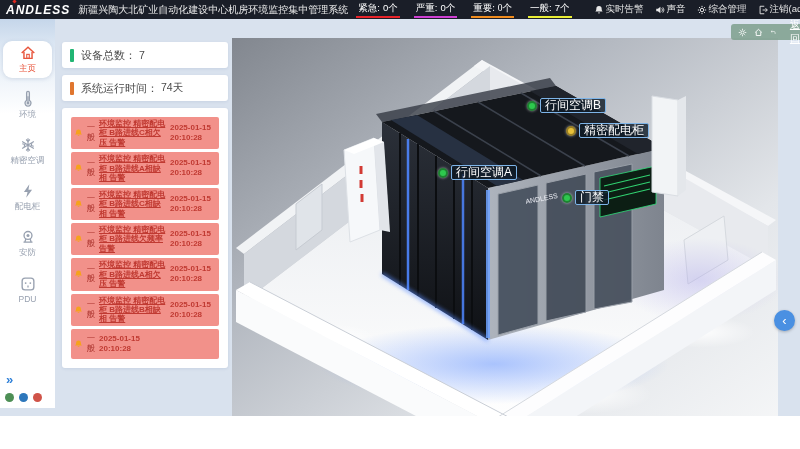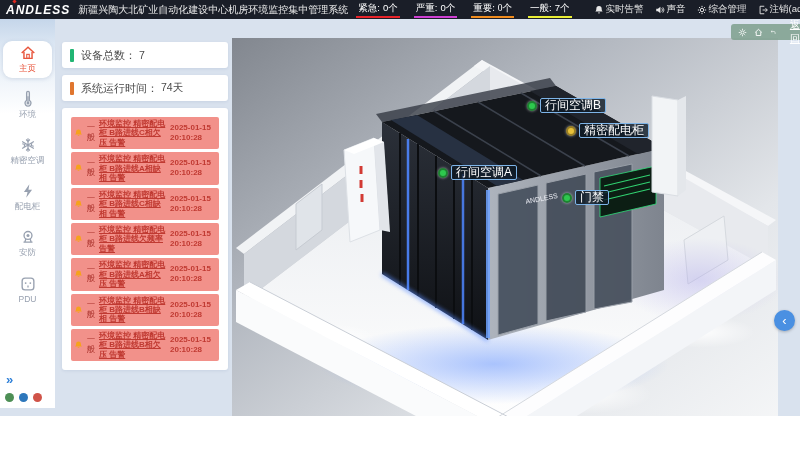--- a/index.html
+++ b/index.html
@@ -243,21 +243,20 @@
           </svg>
         <span class="alarm-level">一般</span>
         <span class="alarm-msg">环境监控 精密配电柜 B路进线B相缺相 告警</span>
         <span class="alarm-time"><span>2025-01-15</span><br><span>20:10:28</span></span>
       </div>
       <div class="alarm-card">
         <svg width="9" height="10" viewBox="0 0 12 12">
             <path d="M6 1.2a3.2 3.2 0 0 1 3.2 3.2c0 2.4.9 3.1 1.3 3.5H1.5c.4-.4 1.3-1.1 1.3-3.5A3.2 3.2 0 0 1 6 1.2zM4.8 8.9a1.2 1.2 0 0 0 2.4 0" fill="#f6a21c"></path>
           </svg>
         <span class="alarm-level">一般</span>
-        <span class="alarm-msg">环境监控 精密配电柜 B路进线B相欠压 告警</span>
         <span class="alarm-time"><span>2025-01-15</span><br><span>20:10:28</span></span>
       </div>
     </div>
   </aside>
 
   <main class="viewport3d">
     <svg class="scene" viewBox="0 0 546 402" preserveAspectRatio="none">
       <defs>
         <linearGradient id="bgG" x1="0" y1="0" x2="1" y2="1">
           <stop offset="0" stop-color="#82878f"></stop>

